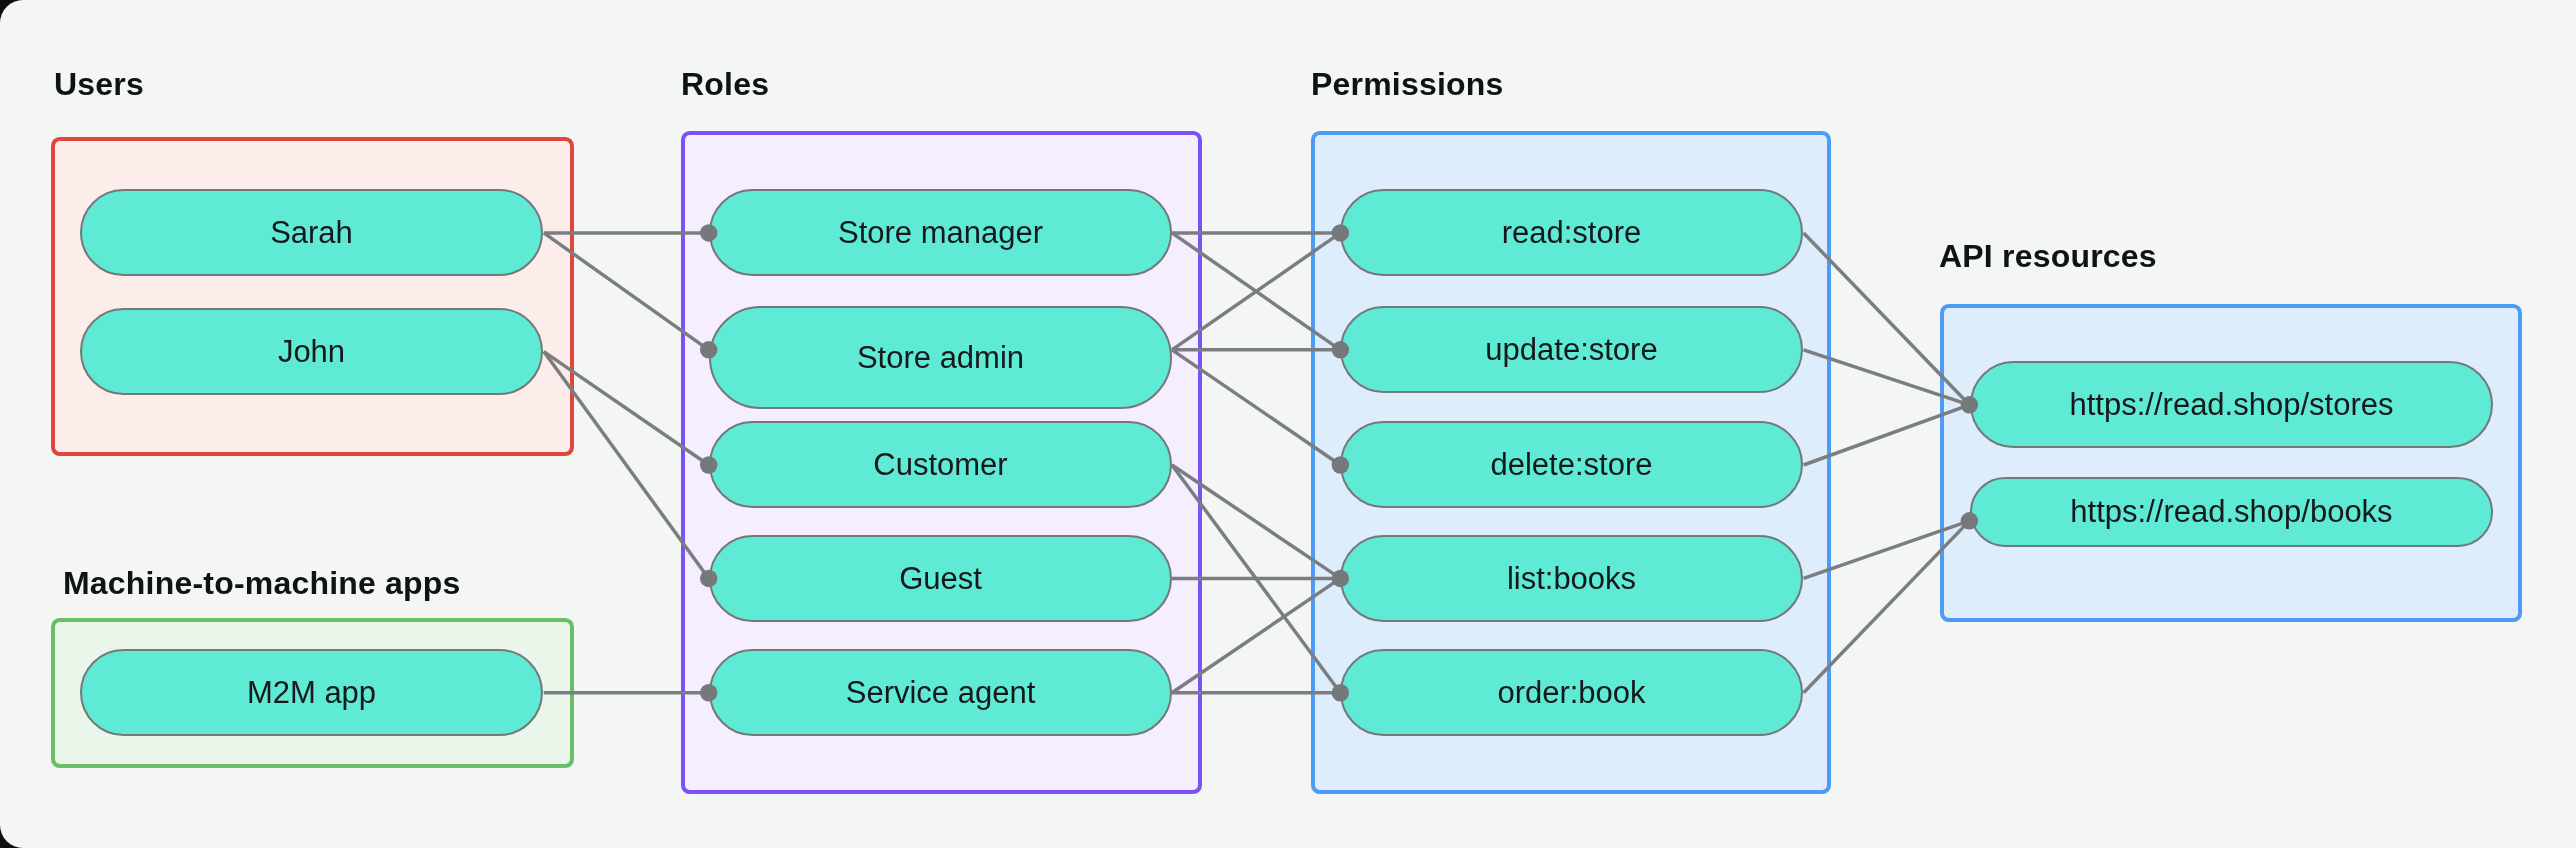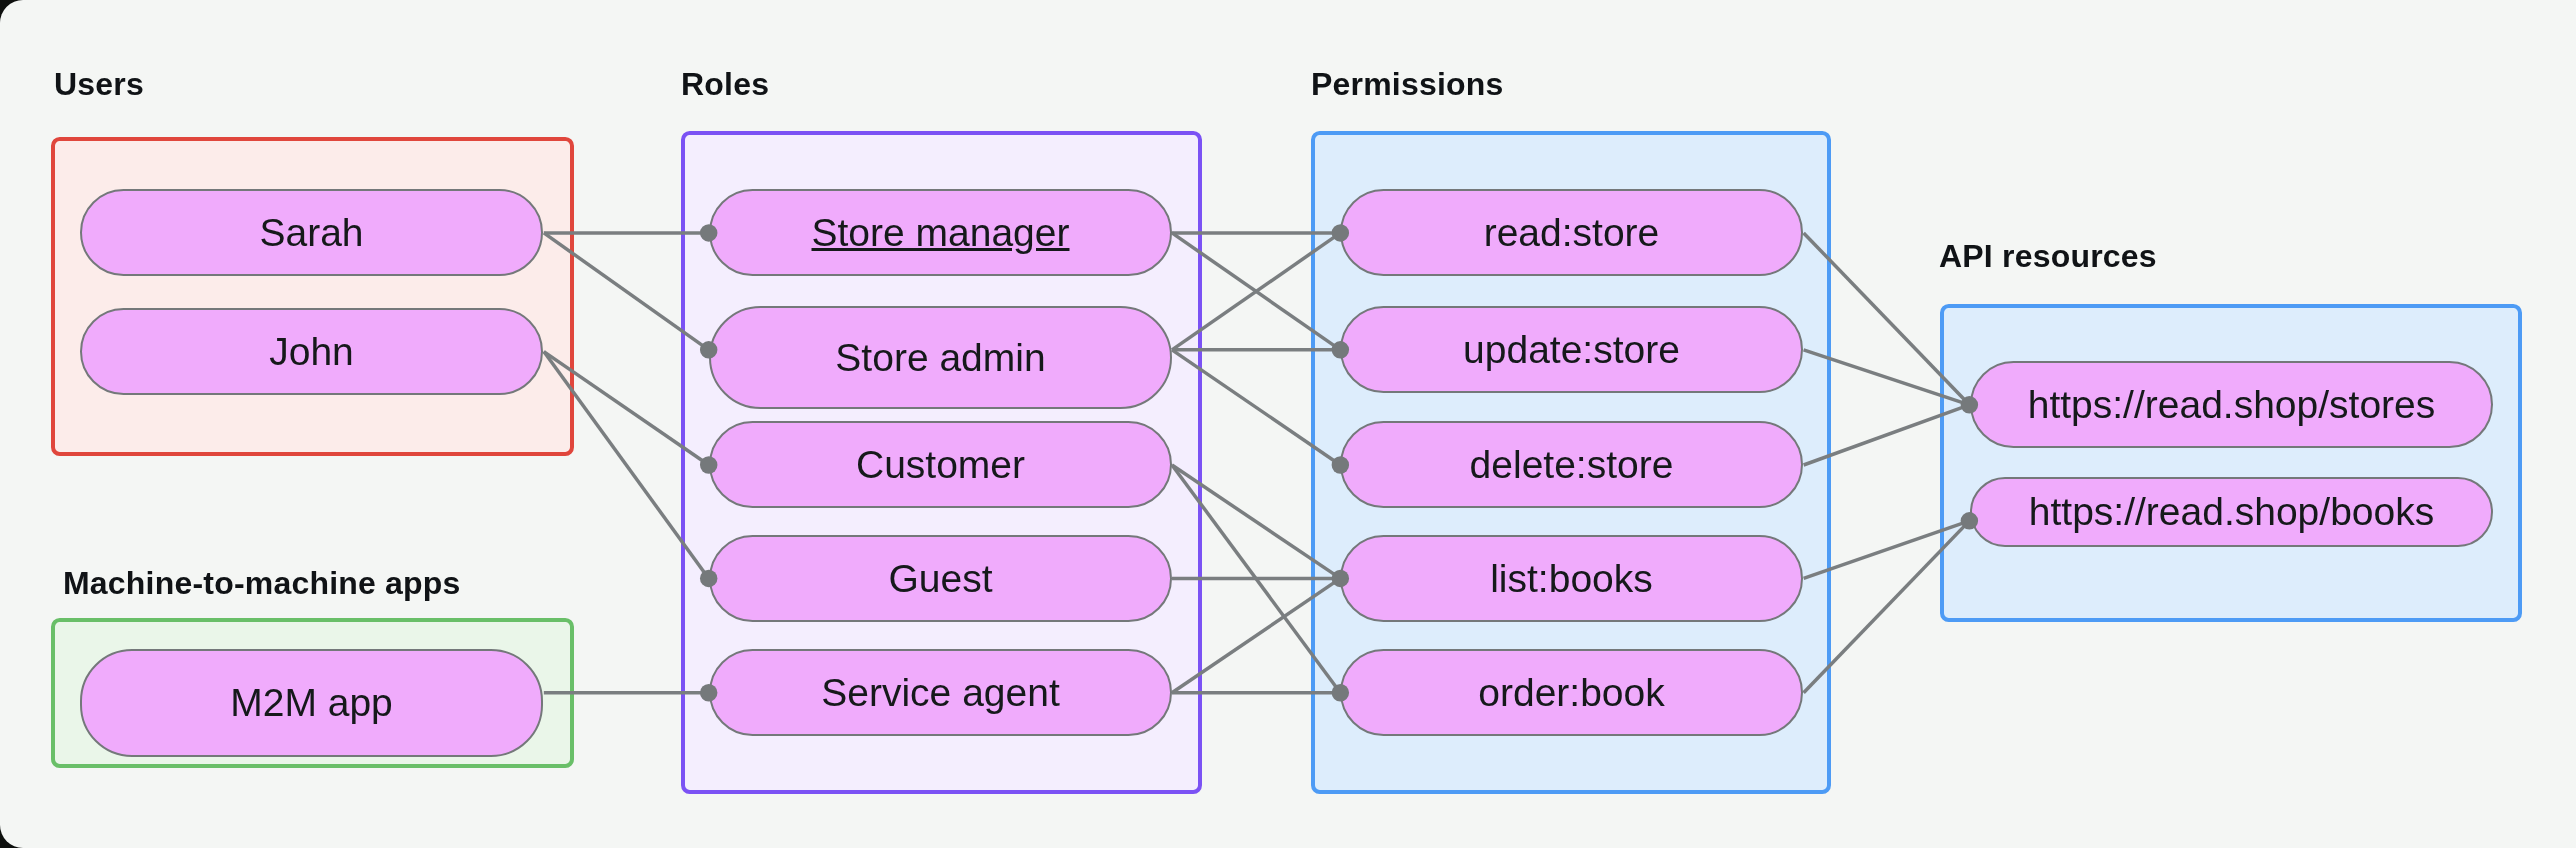--- a/index.html
+++ b/index.html
@@ -14,24 +14,24 @@
   }
   .group-box{
     position:absolute;border-radius:8.7px;border:4.4px solid transparent;
     box-sizing:border-box;
   }
   .group-label{
     position:absolute;font-size:32px;font-weight:600;color:#101316;
     letter-spacing:0.2px;white-space:nowrap;line-height:38px;
   }
   .pill{
-    position:absolute;background:#f0abfc;border:2.6px solid #74787a;
+    position:absolute;background:#5eead4;border:2.6px solid #74787a;
     border-radius:52px;box-sizing:border-box;
     display:flex;align-items:center;justify-content:center;
-    font-size:39px;color:#16191b;white-space:nowrap;
+    font-size:31px;color:#16191b;white-space:nowrap;
   }
   svg.edge-layer{
     position:absolute;left:0;top:0;pointer-events:none;
   }
 </style>
 </head>
 <body>
 
 <div class="canvas">
   <div id="groups-layer">
@@ -42,22 +42,22 @@
       <div class="group-box" style="left: 681px; top: 131px; width: 521px; height: 663px; border-color: rgb(123, 82, 244); background: rgb(244, 238, 254);"></div>
       <div class="group-label" style="left: 681px; top: 65px;">Roles</div>
       <div class="group-box" style="left: 1311px; top: 131px; width: 520px; height: 663px; border-color: rgb(77, 155, 245); background: rgb(221, 237, 252);"></div>
       <div class="group-label" style="left: 1311px; top: 65px;">Permissions</div>
       <div class="group-box" style="left: 1940px; top: 304px; width: 582px; height: 318px; border-color: rgb(77, 155, 245); background: rgb(221, 237, 252);"></div>
       <div class="group-label" style="left: 1939px; top: 237px;">API resources</div>
     </div>
   <div id="nodes-layer">
       <div class="pill" style="left: 80px; top: 189px; width: 463px; height: 87px;">Sarah</div>
       <div class="pill" style="left: 80px; top: 308px; width: 463px; height: 87px;">John</div>
-      <div class="pill" style="left: 80px; top: 649px; width: 463px; height: 108px;">M2M app</div>
-      <div class="pill" style="left: 709px; top: 189px; width: 463px; height: 87px; text-decoration: underline;">Store manager</div>
+      <div class="pill" style="left: 80px; top: 649px; width: 463px; height: 87px;">M2M app</div>
+      <div class="pill" style="left: 709px; top: 189px; width: 463px; height: 87px;">Store manager</div>
       <div class="pill" style="left: 709px; top: 306px; width: 463px; height: 103px;">Store admin</div>
       <div class="pill" style="left: 709px; top: 421px; width: 463px; height: 87px;">Customer</div>
       <div class="pill" style="left: 709px; top: 535px; width: 463px; height: 87px;">Guest</div>
       <div class="pill" style="left: 709px; top: 649px; width: 463px; height: 87px;">Service agent</div>
       <div class="pill" style="left: 1340px; top: 189px; width: 463px; height: 87px;">read:store</div>
       <div class="pill" style="left: 1340px; top: 306px; width: 463px; height: 87px;">update:store</div>
       <div class="pill" style="left: 1340px; top: 421px; width: 463px; height: 87px;">delete:store</div>
       <div class="pill" style="left: 1340px; top: 535px; width: 463px; height: 87px;">list:books</div>
       <div class="pill" style="left: 1340px; top: 649px; width: 463px; height: 87px; text-align: center;">order:book</div>
       <div class="pill" style="left: 1970px; top: 361px; width: 523px; height: 87px;">https://read.shop/stores</div>

